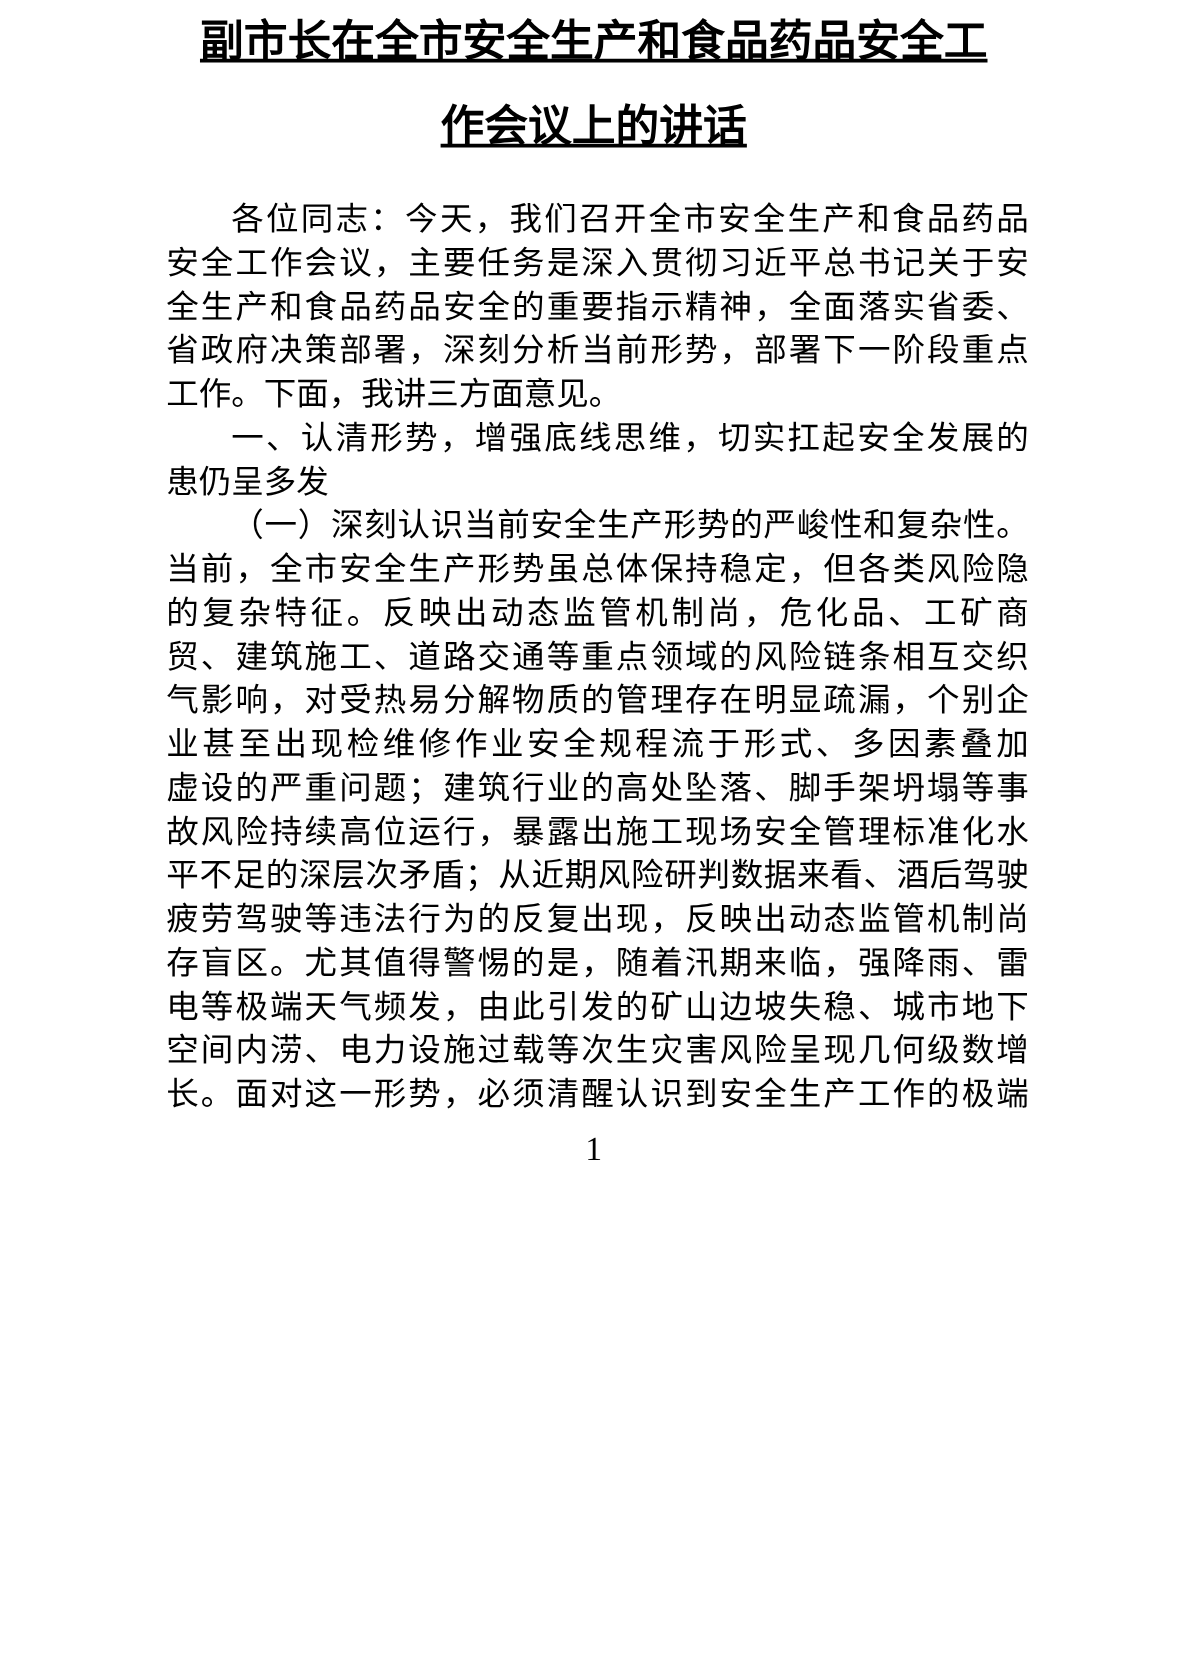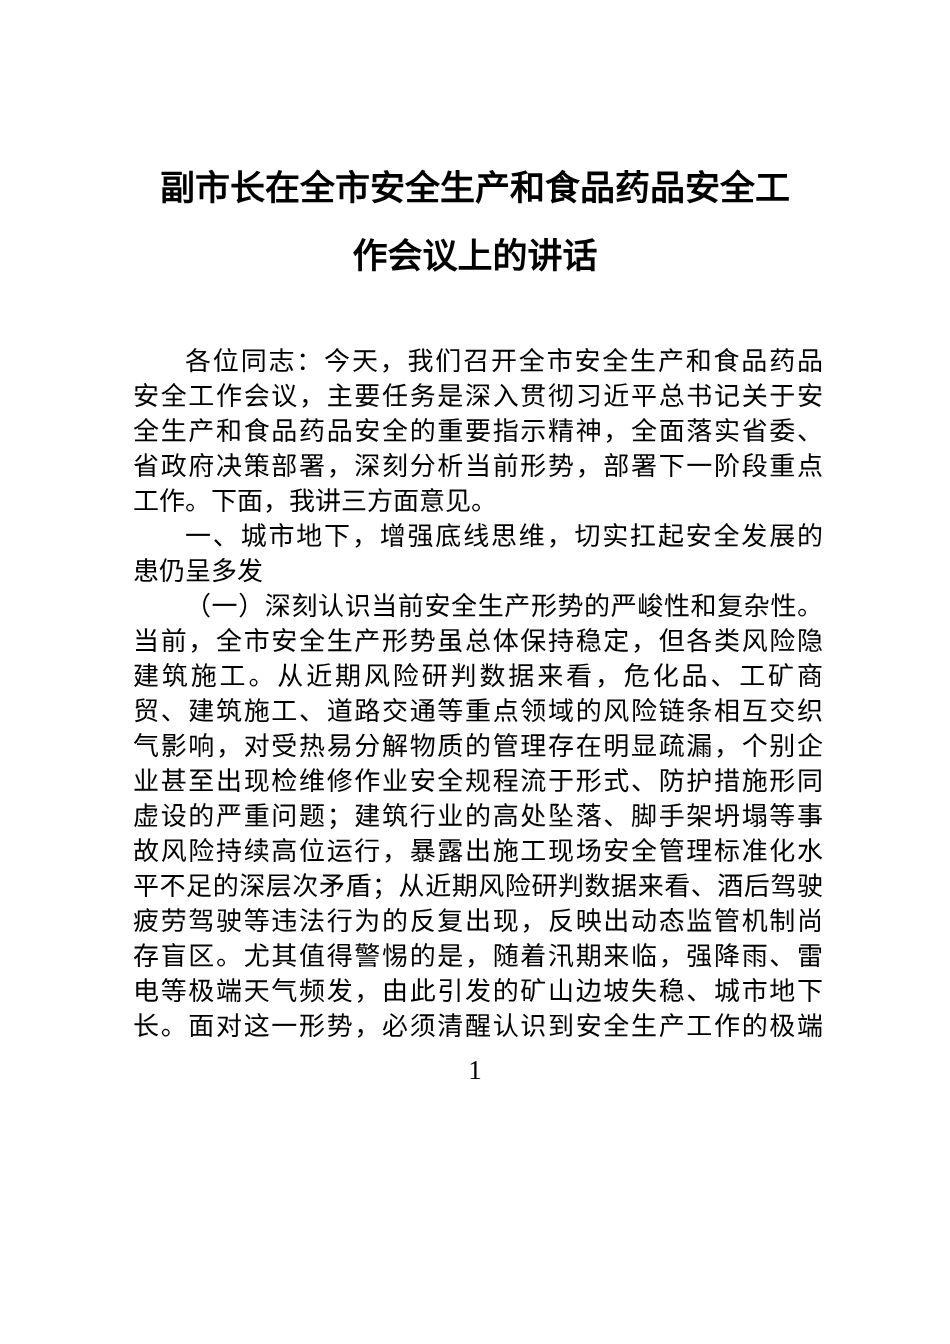--- a/index.html
+++ b/index.html
@@ -11,32 +11,32 @@
     position: relative;
     width: 950px;
     height: 1344px;
     background: #ffffff;
     color: #000000;
     overflow: hidden;
     font-family: "Liberation Sans", "DejaVu Sans", sans-serif;
   }
   .doc-title {
     margin: 0;
-    padding-top: 154px;
     text-align: center;
     font-size: 35px;
     line-height: 68px;
     font-weight: bold;
     letter-spacing: 0;
+    text-decoration: underline;
   }
   .doc-title .tline {
     display: block;
   }
   .doc-body {
-    margin-top: 54px;
+    margin-top: 22px;
     margin-left: 133px;
     width: 690px;
     font-size: 26px;
     line-height: 35px;
   }
   .line {
     text-align: justify;
     text-align-last: justify;
     height: 35px;
     overflow: visible;
@@ -67,35 +67,36 @@
   </h1>
 
   <div class="doc-body">
 
     <div class="line first">各位同志：今天，我们召开全市安全生产和食品药品</div>
     <div class="line">安全工作会议，主要任务是深入贯彻习近平总书记关于安</div>
     <div class="line">全生产和食品药品安全的重要指示精神，全面落实省委、</div>
     <div class="line">省政府决策部署，深刻分析当前形势，部署下一阶段重点</div>
     <div class="line last">工作。下面，我讲三方面意见。</div>
 
-    <div class="line first">一、城市地下，增强底线思维，切实扛起安全发展的</div>
+    <div class="line first">一、认清形势，增强底线思维，切实扛起安全发展的</div>
     <div class="line last">患仍呈多发</div>
 
     <div class="line first">（一）深刻认识当前安全生产形势的严峻性和复杂性。</div>
     <div class="line">当前，全市安全生产形势虽总体保持稳定，但各类风险隐</div>
-    <div class="line">建筑施工。从近期风险研判数据来看，危化品、工矿商</div>
+    <div class="line">的复杂特征。反映出动态监管机制尚，危化品、工矿商</div>
     <div class="line">贸、建筑施工、道路交通等重点领域的风险链条相互交织</div>
     <div class="line">气影响，对受热易分解物质的管理存在明显疏漏，个别企</div>
-    <div class="line">业甚至出现检维修作业安全规程流于形式、防护措施形同</div>
+    <div class="line">业甚至出现检维修作业安全规程流于形式、多因素叠加</div>
     <div class="line">虚设的严重问题；建筑行业的高处坠落、脚手架坍塌等事</div>
     <div class="line">故风险持续高位运行，暴露出施工现场安全管理标准化水</div>
     <div class="line">平不足的深层次矛盾；从近期风险研判数据来看、酒后驾驶</div>
     <div class="line">疲劳驾驶等违法行为的反复出现，反映出动态监管机制尚</div>
     <div class="line">存盲区。尤其值得警惕的是，随着汛期来临，强降雨、雷</div>
     <div class="line">电等极端天气频发，由此引发的矿山边坡失稳、城市地下</div>
+    <div class="line">空间内涝、电力设施过载等次生灾害风险呈现几何级数增</div>
     <div class="line">长。面对这一形势，必须清醒认识到安全生产工作的极端</div>
 
   </div>
 
   <div class="doc-footer">
     <span>1</span>
   </div>
 
 </div>
 

